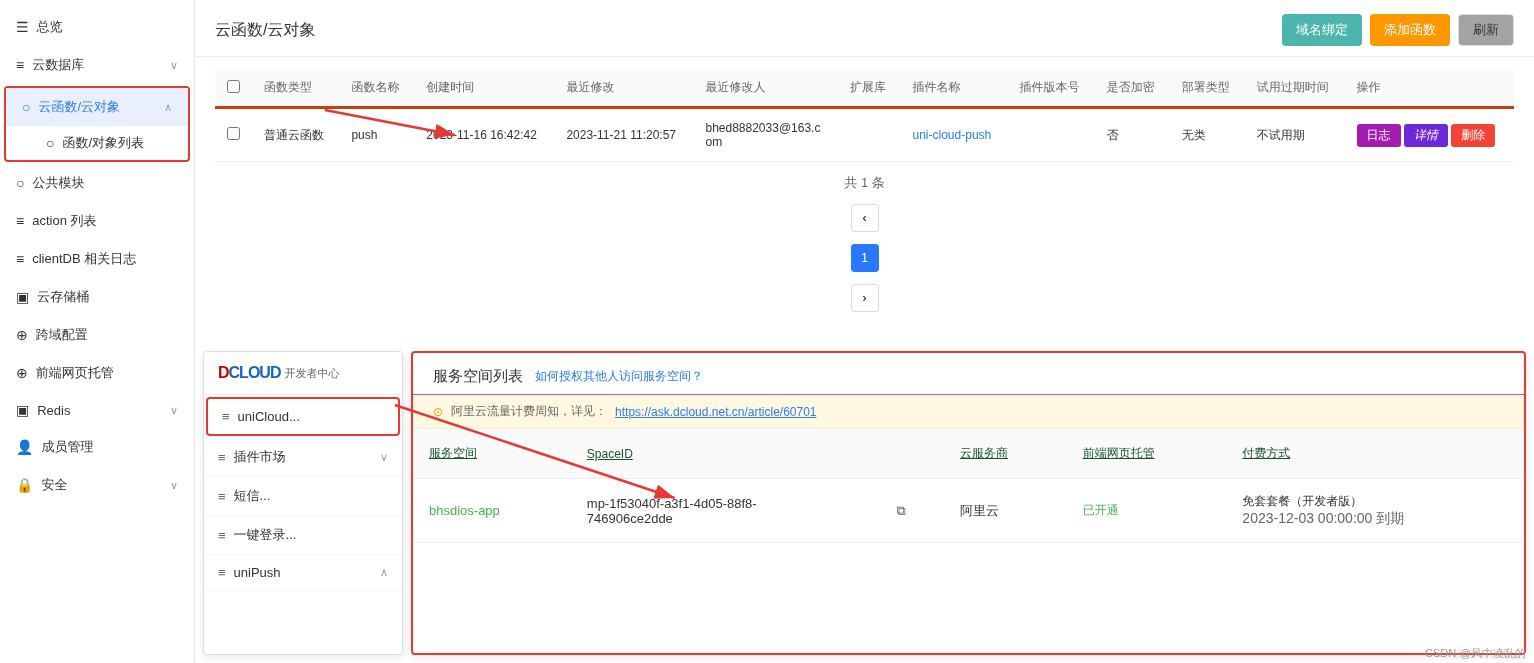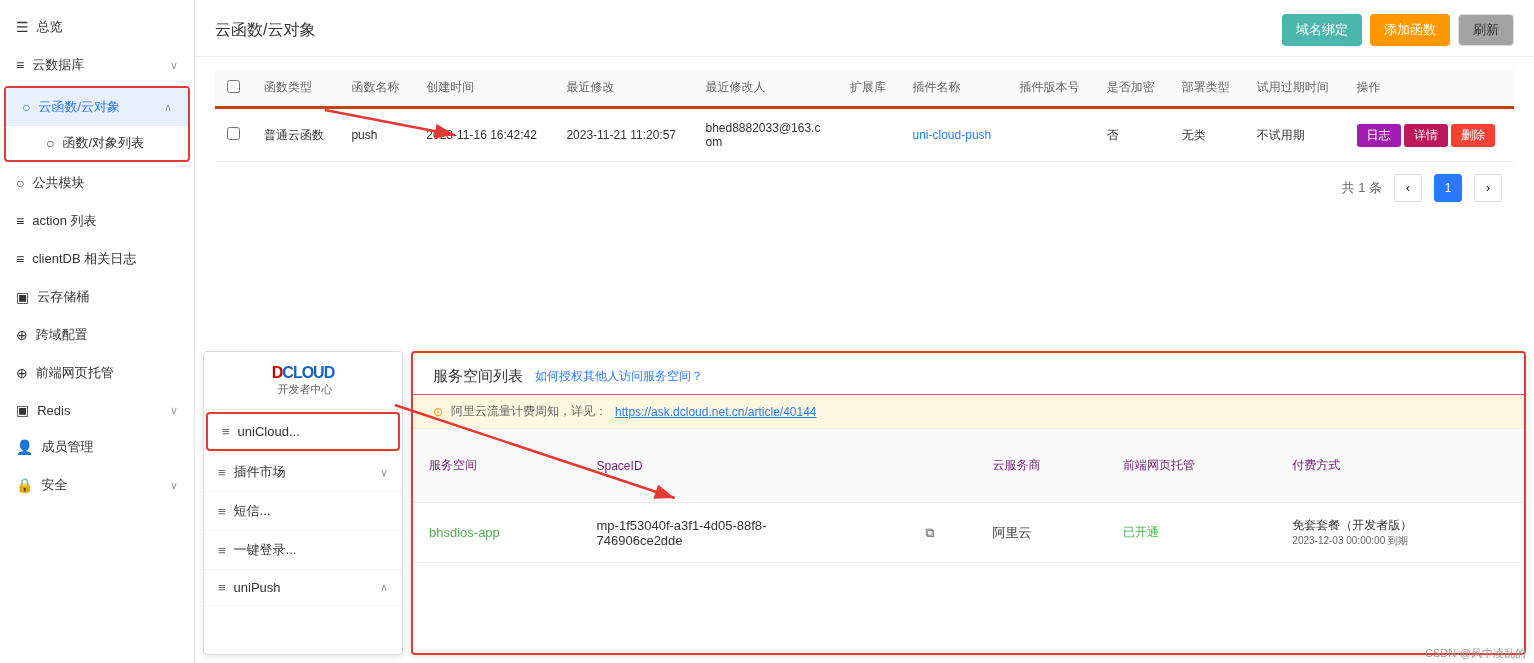--- a/index.html
+++ b/index.html
@@ -70,25 +70,25 @@
     .btn-default { background: #a3a3a3; border: 1px solid #ddd; color: #333; }
 
     
     .table-container { padding: 12px 20px; }
     table { width: 100%; border-collapse: collapse; background: #fff; }
     th { background: #fafafa; padding: 10px 12px; text-align: left; font-weight: normal; color: #666; border-bottom: 3px solid #c2410c; font-size: 12px; white-space: nowrap; }
     td { padding: 12px 12px; border-bottom: 1px solid #f0f0f0; font-size: 12px; color: #333; vertical-align: middle; }
     td a { color: #2979ff; text-decoration: none; }
     .btn-sm { padding: 3px 10px; border-radius: 3px; border: none; cursor: pointer; font-size: 12px; }
     .btn-green { background: #a21caf; color: #fff; }
-    .btn-teal { background: #be185d; color: #fff; }
+    .btn-teal { background: #6d28d9; color: #fff; font-style: italic; }
     .btn-red { background: #f44336; color: #fff; }
 
     
-    .pagination { display: flex; align-items: center; justify-content: flex-end; padding: 12px; gap: 12px; }
+    .pagination { display: flex; align-items: center; justify-content: center; padding: 12px; gap: 12px; flex-direction: column; }
     .pagination span { color: #666; font-size: 13px; }
     .page-btn { width: 28px; height: 28px; border: 1px solid #ddd; background: #fff; border-radius: 3px; cursor: pointer; display: flex; align-items: center; justify-content: center; font-size: 12px; }
     .page-btn.active { background: #2979ff; color: #fff; border-color: #2979ff; }
 
     
     .overlay-container {
       position: absolute;
       bottom: 0;
       left: 0;
       right: 0;
@@ -107,21 +107,20 @@
       overflow: hidden;
       box-shadow: 0 2px 8px rgba(0,0,0,0.1);
       position: relative;
     }
     .dev-panel-header {
       background: #fff;
       padding: 12px 14px;
       border-bottom: 1px solid #eee;
       display: flex;
       align-items: center;
-      flex-direction: column;
     }
     .dcloud-logo {
       font-weight: bold;
       font-size: 16px;
       color: #1a237e;
       letter-spacing: -1px;
     }
     .dcloud-logo span { color: #1565c0; }
     .dev-center-text { font-size: 11px; color: #666; margin-left: 4px; }
     .dev-menu-item {
@@ -166,21 +165,21 @@
       display: flex;
       align-items: center;
       gap: 8px;
       font-size: 12px;
       color: #666;
       border-bottom: 1px solid #eee;
     }
     .notice-icon { color: #ff9800; }
     .notice-bar a { color: #2979ff; }
     .service-table { width: 100%; border-collapse: collapse; }
-    .service-table th { background: #fafafa; padding: 28px 16px; text-align: left; font-weight: normal; color: #701a75; border-bottom: 1px solid #eee; font-size: 12px; }
+    .service-table th { background: #fafafa; padding: 16px 16px; text-align: left; font-weight: normal; color: #14532d; border-bottom: 1px solid #eee; font-size: 12px; text-decoration: underline; }
     .service-table td { padding: 14px 16px; border-bottom: 1px solid #f0f0f0; font-size: 13px; }
     .service-table td a { color: #4caf50; text-decoration: none; font-weight: 500; }
     .activated-tag { color: #4caf50; font-size: 12px; }
     .free-tag { font-size: 12px; color: #333; }
 
     
     .arrows-overlay {
       position: absolute;
       top: 0; left: 0; right: 0; bottom: 0;
       pointer-events: none;
@@ -380,21 +379,21 @@
 
     <div class="service-panel">
       <div class="service-panel-header">
         <span class="service-panel-title">服务空间列表</span>
         <a href="#" class="service-panel-link">如何授权其他人访问服务空间？</a>
       </div>
 
       <div class="notice-bar">
         <span class="notice-icon">⊙</span>
         <span>阿里云流量计费周知，详见：</span>
-        <a href="#">https://ask.dcloud.net.cn/article/40144</a>
+        <a href="#">https://ask.dcloud.net.cn/article/60701</a>
       </div>
 
       <table class="service-table">
         <thead>
           <tr>
             <th>服务空间</th>
             <th>SpaceID</th>
             <th></th>
             <th>云服务商</th>
             <th>前端网页托管</th>
@@ -411,21 +410,21 @@
             </td>
             <td>
               <span style="cursor:pointer; color:#666;">⧉</span>
             </td>
             <td>阿里云</td>
             <td>
               <span class="activated-tag">已开通</span>
             </td>
             <td>
               <div class="free-tag">免套套餐（开发者版）</div>
-              <div style="font-size:10px; color:#666;">2023-12-03 00:00:00 到期</div>
+              <div style="font-size:14px; color:#666;">2023-12-03 00:00:00 到期</div>
             </td>
           </tr>
         </tbody>
       </table>
     </div>
   </div>
 
   <svg class="arrows-overlay" viewBox="0 0 1340 663" preserveAspectRatio="none" style="position:absolute;top:0;left:0;width:100%;height:100%;pointer-events:none;z-index:25;">
 
     <defs>

